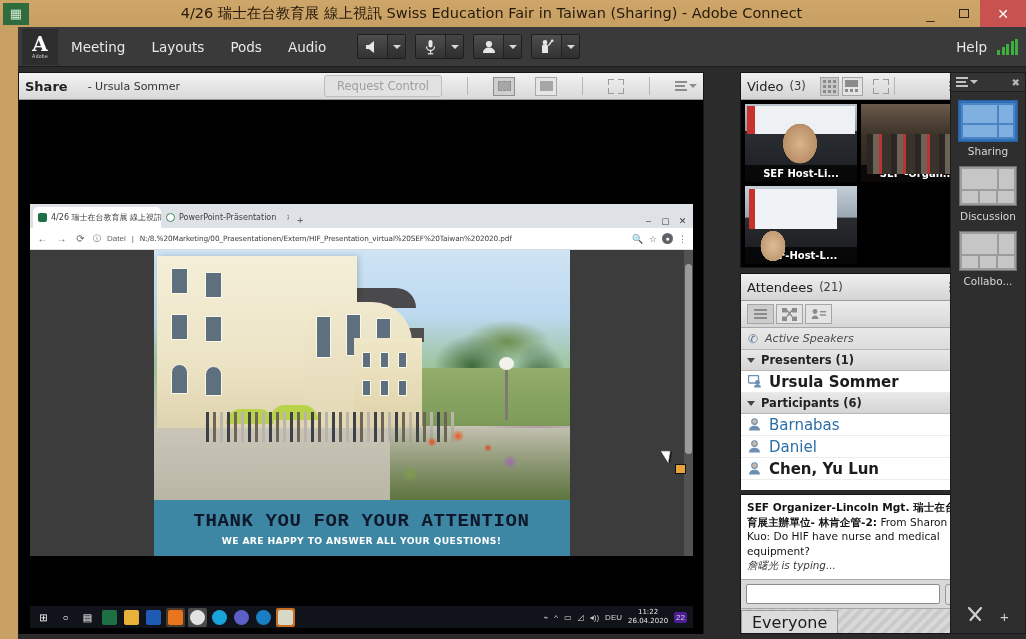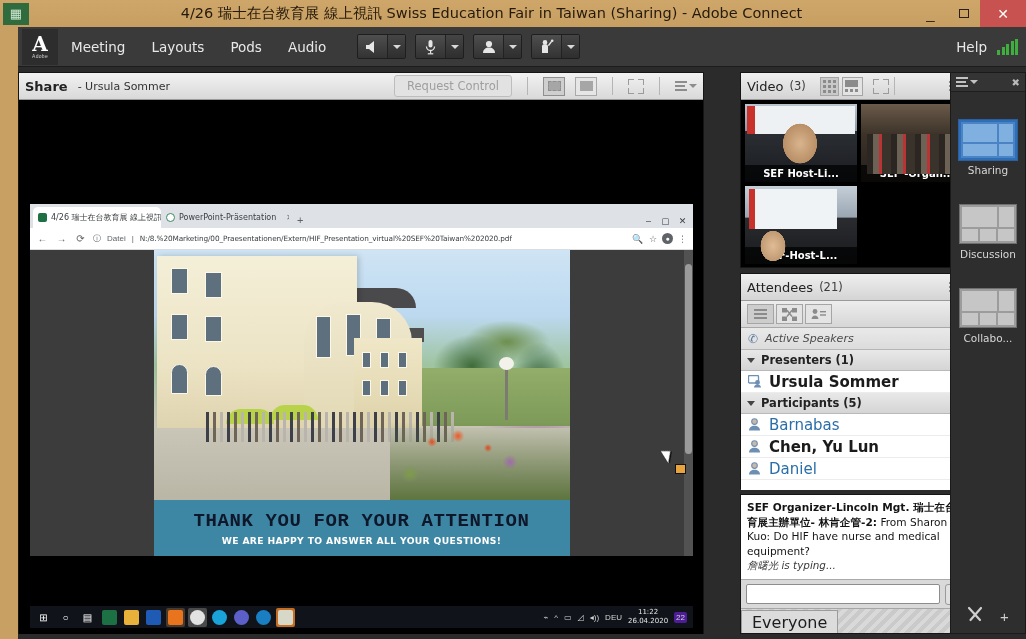--- a/index.html
+++ b/index.html
@@ -96,21 +96,21 @@
   }
 
   
   .share-pod {
     position: absolute; left: 0px; top: 5px; width: 686px; height: 562px;
     background: #000; border: 1px solid #151515;
   }
   .pod-header-light {
     height: 27px; background: linear-gradient(to bottom,#f2f2f2,#d9d9d9);
     border-bottom: 1px solid #9a9a9a;
-    display: flex; align-items: center; padding: 0 6px; gap: 10px;
+    display: flex; align-items: center; padding: 0 6px; gap: 20px;
   }
   .pod-title { font-size: 13px; font-weight: bold; color: #222; font-family: "DejaVu Sans", sans-serif;}
   .pod-sub { font-size: 11px; color: #333; font-family: "DejaVu Sans", sans-serif;}
   .req-btn {
     margin-left: auto; font-size: 11.5px; color: #9e9e9e;
     background: #e2e2e2; border: 1px solid #bdbdbd; border-radius: 3px;
     padding: 3px 12px; font-family: "DejaVu Sans", sans-serif;
   }
   .vsep { width: 1px; height: 18px; background: #b5b5b5; margin: 0 5px; }
   .fitbtn {
@@ -404,21 +404,21 @@
   
   .layouts {
     position: absolute; left: 932px; top: 5px; width: 76px; height: 562px;
     background: #2e2e2e; border: 1px solid #1a1a1a;
   }
   .lay-head {
     height: 19px; background: #343434; display: flex; align-items: center;
     justify-content: space-between; padding: 0 5px; border-bottom: 1px solid #1e1e1e;
   }
   .lay-x { color: #b9b9b9; font-size: 10px; }
-  .lay-item { margin-top: 28px; display: flex; flex-direction: column; align-items: center; gap: 4px; }
+  .lay-item { margin-top: 9px; display: flex; flex-direction: column; align-items: center; gap: 4px; }
   .lay-thumb {
     width: 58px; height: 40px; background: #9c9c9c; padding: 2px;
     display: flex; flex-direction: column; gap: 2px; border: 1px solid #6f6f6f;
   }
   .lay-thumb.sel { background: #4a84c4; border: 2px solid #2f6fb8; outline: 1px solid #2b5f9e; }
   .lt-top { display: flex; gap: 2px; flex: 1.6; }
   .lt-bot { display: flex; gap: 2px; flex: 1; }
   .lt-cell { background: #c6c6c6; flex: 1; }
   .lay-thumb.sel .lt-cell { background: #7fb0e0; }
   .lay-lbl { color: #d7d7d7; font-size: 10.5px; font-family: "DejaVu Sans", sans-serif;}
@@ -799,49 +799,49 @@
               <svg width="14" height="13" viewBox="0 0 14 13">
                   <rect x="0.5" y="0.5" width="10" height="7.5" rx="1" fill="none" stroke="#6d8fb3" stroke-width="1.3"></rect>
                   <circle cx="9.5" cy="7.5" r="2.4" fill="#6d8fb3"></circle>
                   <path d="M6 12.5c0-2 1.6-3 3.5-3s3.5 1 3.5 3z" fill="#6d8fb3"></path>
                 </svg>
             </span>
             <span class="nm">Ursula Sommer</span>
           </div>
           <div class="grp-row">
             <span class="tri"></span>
-            <span>Participants (5)</span>
+            <span>Participants (6)</span>
           </div>
           <div class="att-row link">
             <span class="p-ic">
               <svg width="13" height="13" viewBox="0 0 13 13">
                   <circle cx="6.5" cy="3.6" r="2.8" fill="#c9b9a8" stroke="#6d8fb3" stroke-width="1.1"></circle>
                   <path d="M1 12.5c0-3 2.4-4.7 5.5-4.7S12 9.5 12 12.5z" fill="#6d8fb3"></path>
                 </svg>
             </span>
             <span class="nm">Barnabas</span>
           </div>
+          <div class="att-row link">
+            <span class="p-ic">
+              <svg width="13" height="13" viewBox="0 0 13 13">
+                  <circle cx="6.5" cy="3.6" r="2.8" fill="#c9b9a8" stroke="#6d8fb3" stroke-width="1.1"></circle>
+                  <path d="M1 12.5c0-3 2.4-4.7 5.5-4.7S12 9.5 12 12.5z" fill="#6d8fb3"></path>
+                </svg>
+            </span>
+            <span class="nm">Daniel</span>
+          </div>
           <div class="att-row">
             <span class="p-ic">
               <svg width="13" height="13" viewBox="0 0 13 13">
                   <circle cx="6.5" cy="3.6" r="2.8" fill="#c9b9a8" stroke="#6d8fb3" stroke-width="1.1"></circle>
                   <path d="M1 12.5c0-3 2.4-4.7 5.5-4.7S12 9.5 12 12.5z" fill="#6d8fb3"></path>
                 </svg>
             </span>
             <span class="nm">Chen, Yu Lun</span>
           </div>
-          <div class="att-row link">
-            <span class="p-ic">
-              <svg width="13" height="13" viewBox="0 0 13 13">
-                  <circle cx="6.5" cy="3.6" r="2.8" fill="#c9b9a8" stroke="#6d8fb3" stroke-width="1.1"></circle>
-                  <path d="M1 12.5c0-3 2.4-4.7 5.5-4.7S12 9.5 12 12.5z" fill="#6d8fb3"></path>
-                </svg>
-            </span>
-            <span class="nm">Daniel</span>
-          </div>
           <div class="scroll-v">
               <i>⋮</i>
             </div>
         </div>
       </div>
 
       <div class="pod chat-pod">
         <div class="chat-body">
           <div class="chat-msg">
             <b>SEF Organizer-Lincoln Mgt. 瑞士在台教育展主辦單位- 林肯企管-2:</b><span> From Sharon Kuo: Do HIF have nurse and medical equipment?</span>

